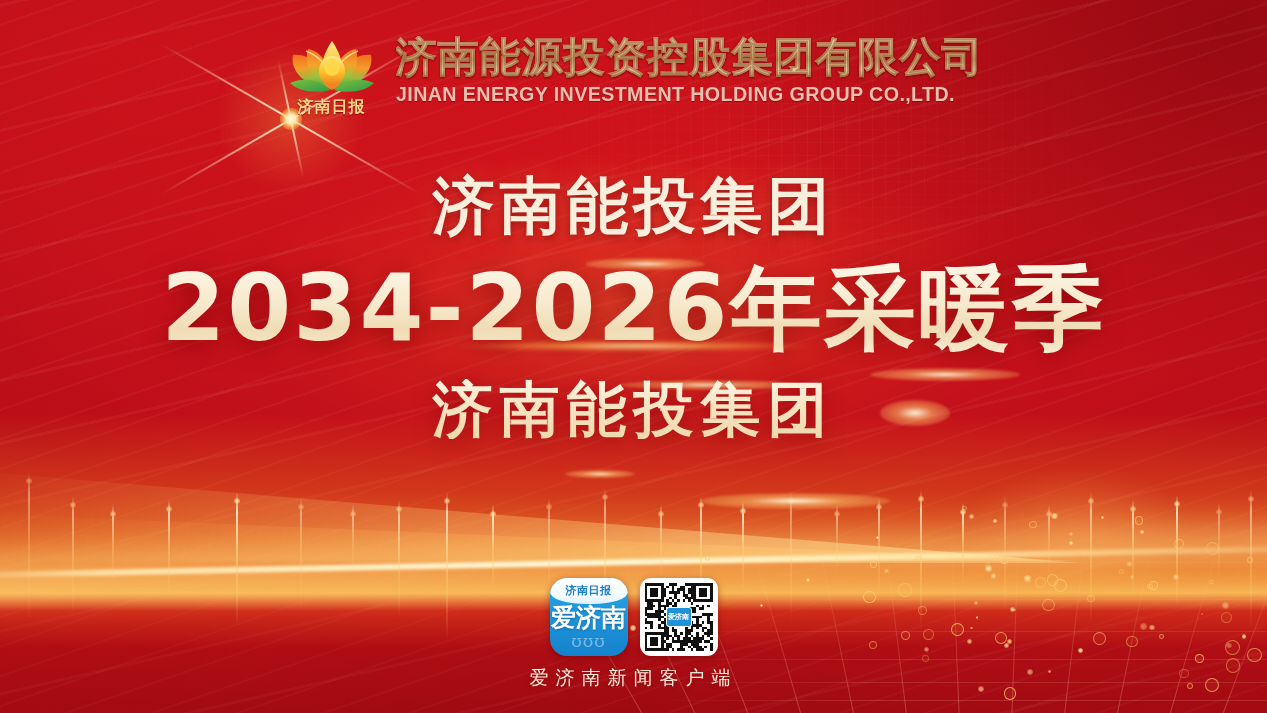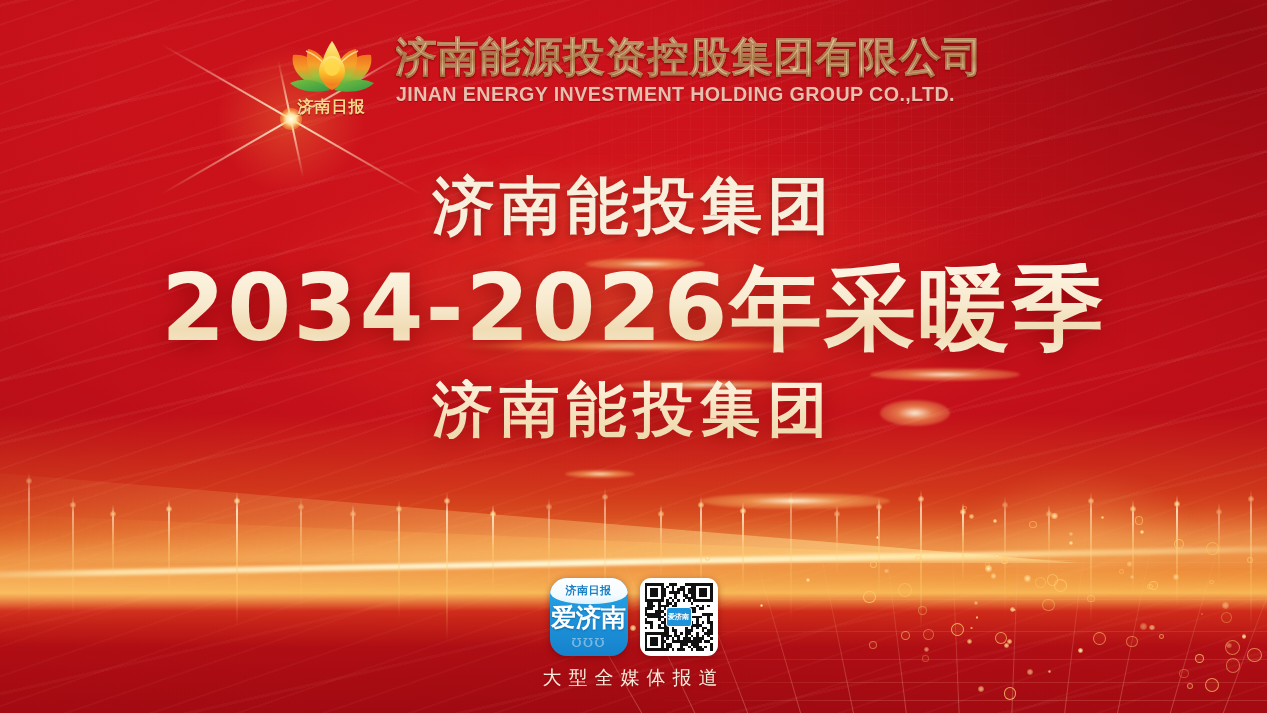--- a/index.html
+++ b/index.html
@@ -1243,16 +1243,16 @@
             <i style="background:transparent"></i>
             <i style="background:transparent"></i>
             <i></i>
           </div>
         <div class="qr-logo">
           <span>爱济南</span>
         </div>
       </div>
 
     </div>
-    <div class="footer-caption">大型全媒体报道</div>
+    <div class="footer-caption">爱济南新闻客户端</div>
   </div>
 
 </div>
 
 </body></html>

